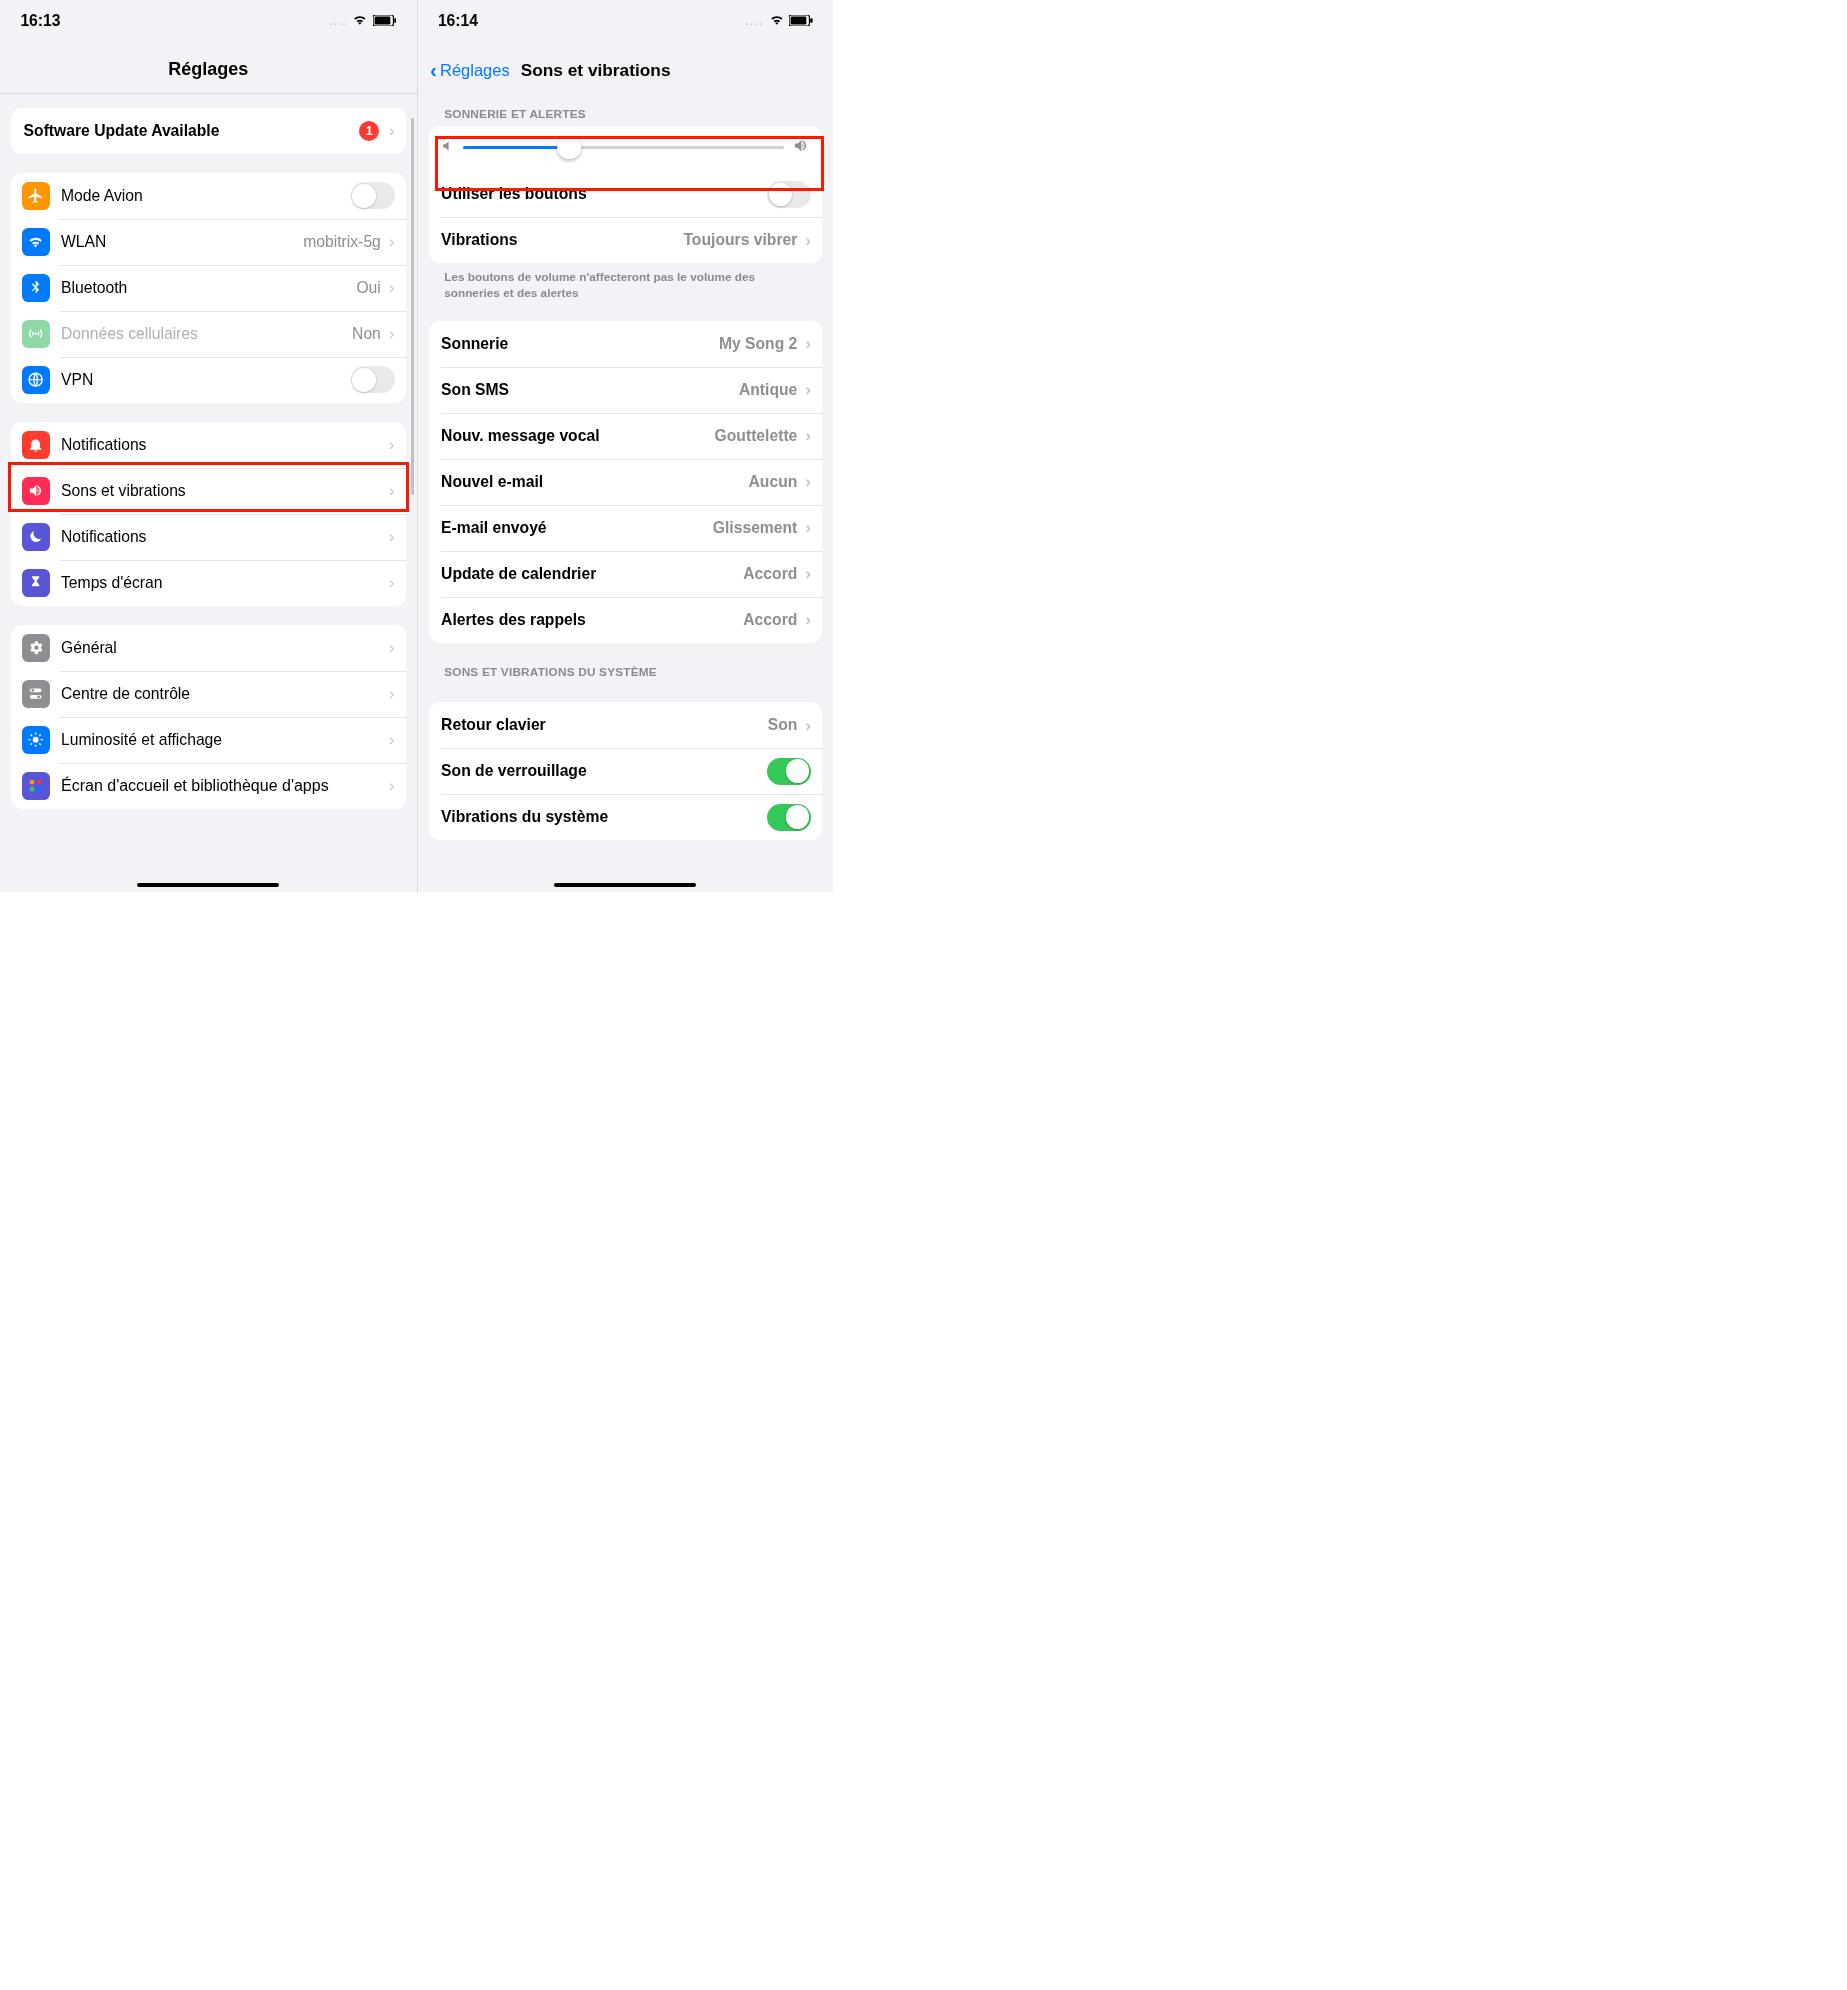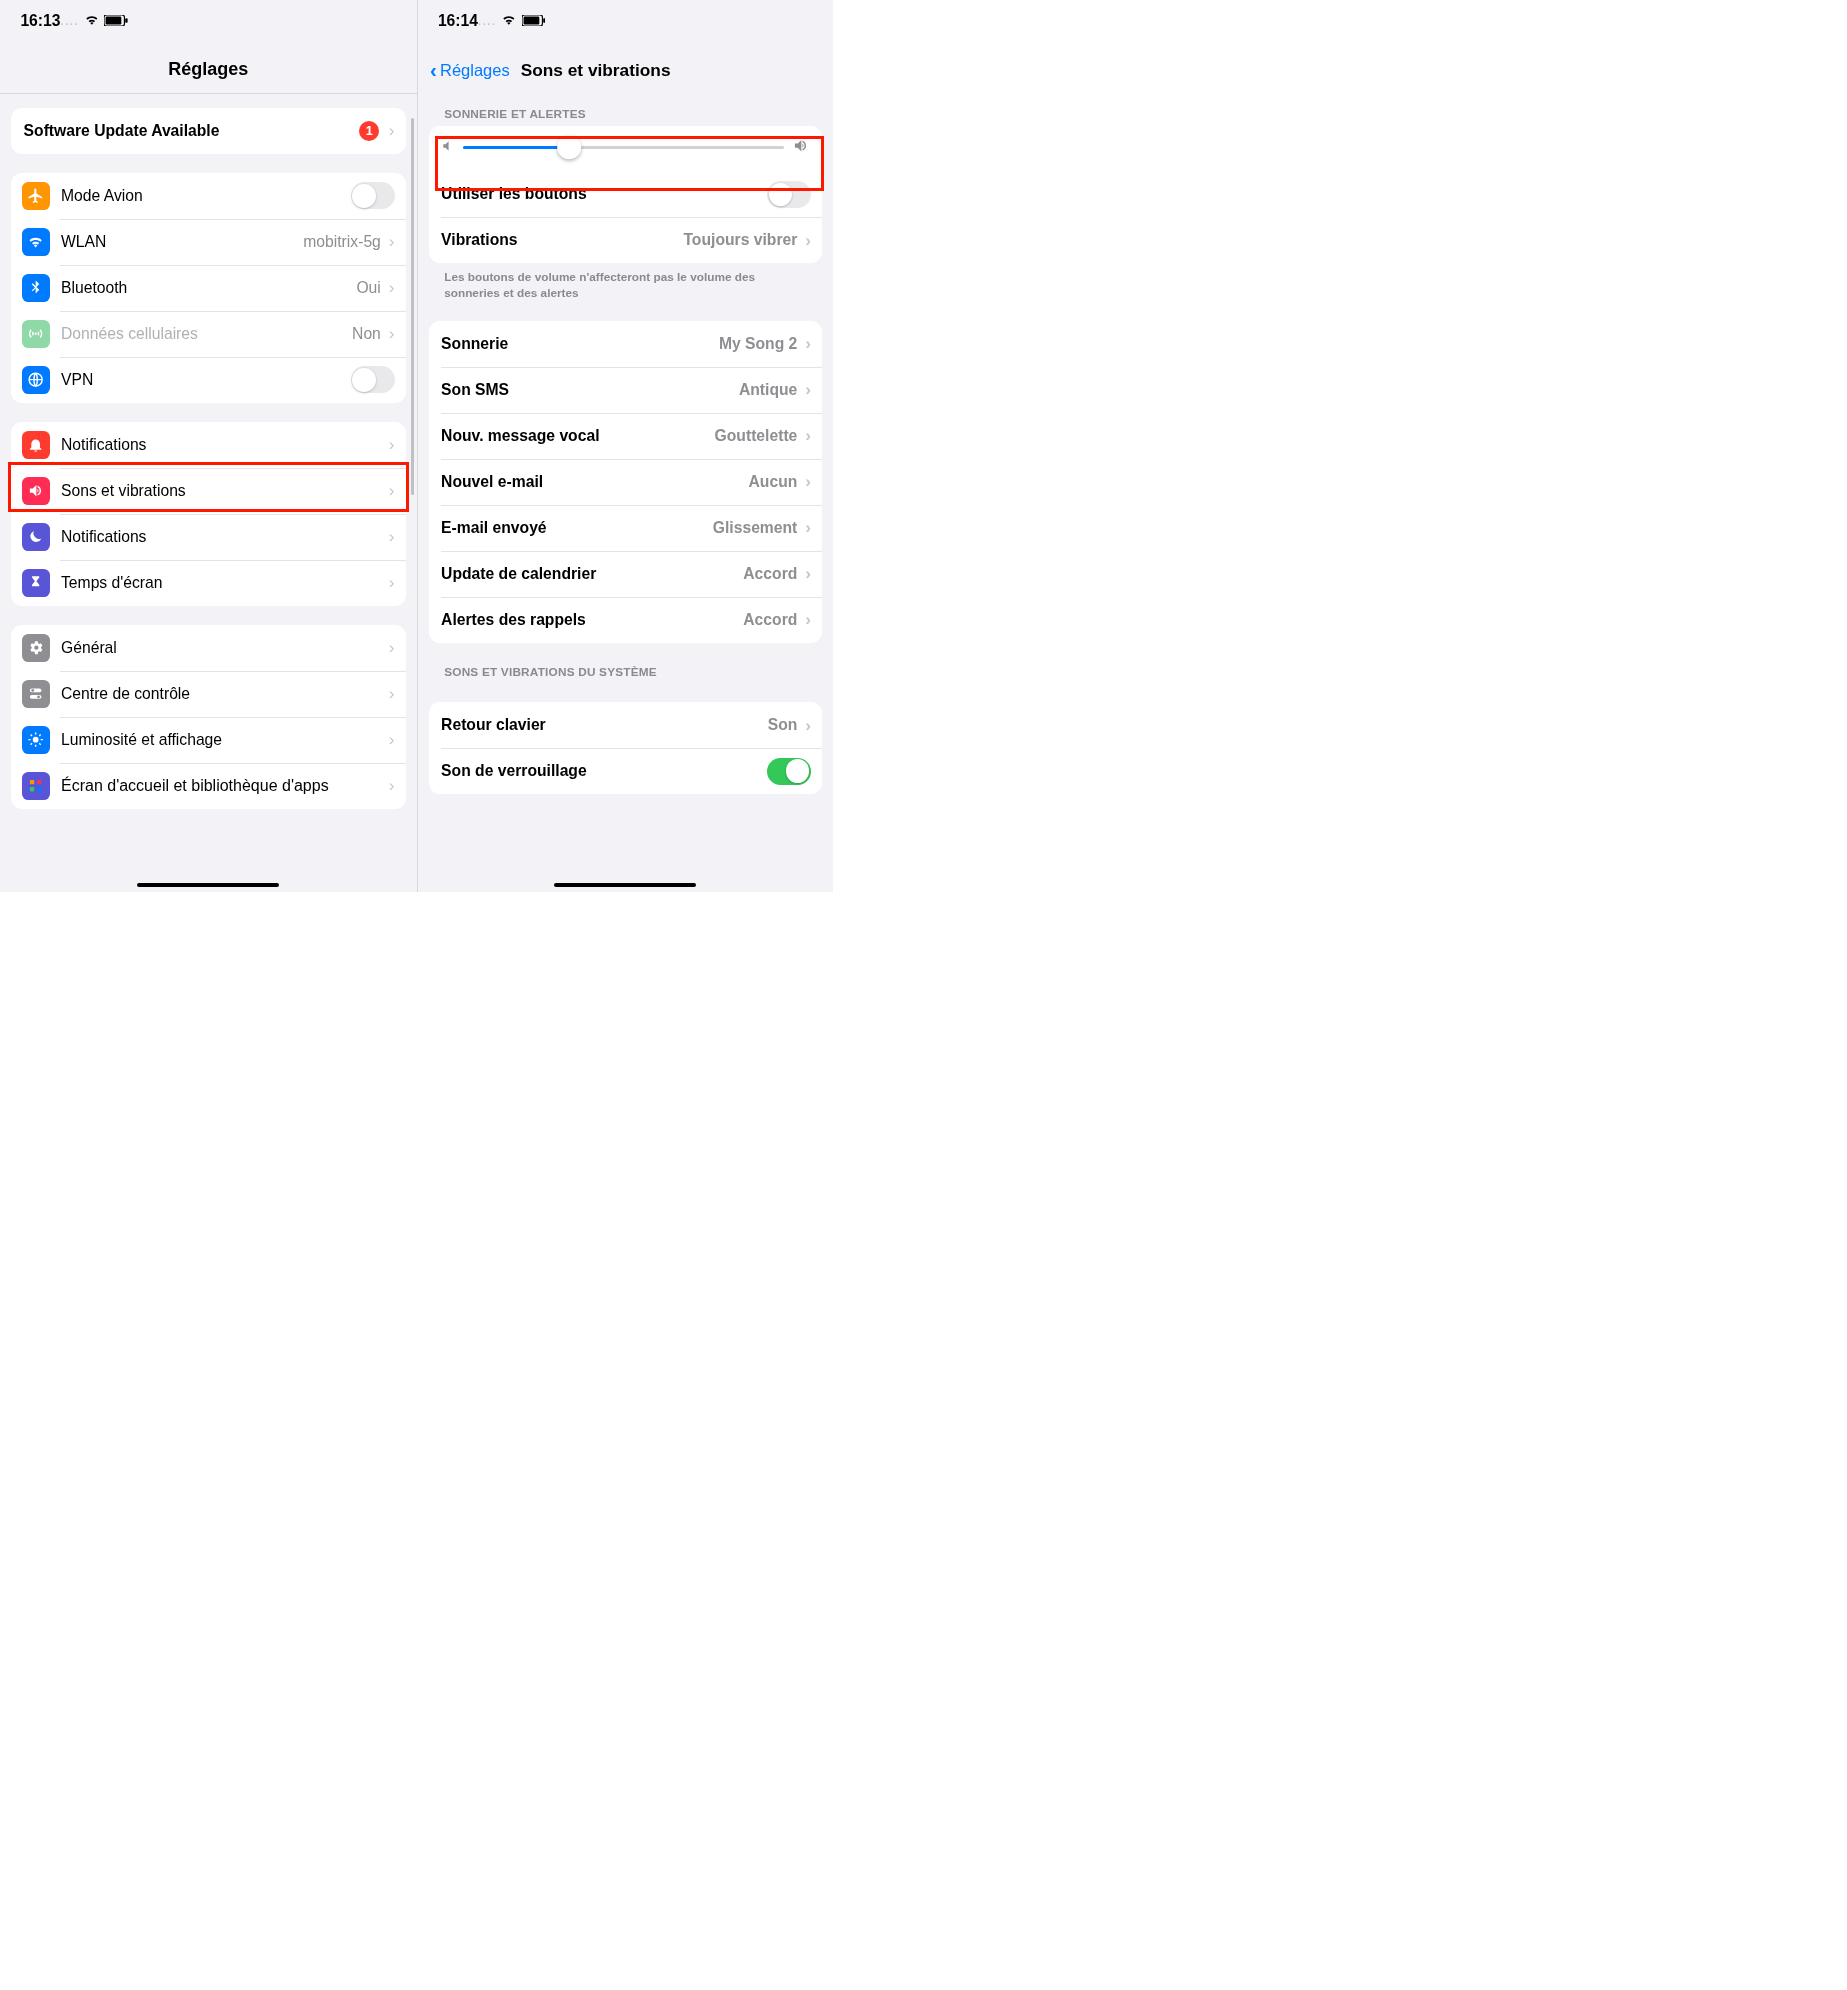--- a/index.html
+++ b/index.html
@@ -16,20 +16,21 @@
     background: #f2f2f7;
     overflow: hidden;
   }
   .pane + .pane { border-left: 0.8px solid #d8d8dc; }
 
   
   .statusbar {
     height: 42px;
     display: flex;
     align-items: center;
+    justify-content: space-between;
     padding: 0 20.4px;
     font-size: 15.7px;
     font-weight: 600;
   }
   .status-right { display: flex; align-items: center; gap: 4.7px; }
   .dots { color: #c7c7cc; letter-spacing: 1.6px; font-size: 11px; }
 
   
   .hdr-left {
     text-align: center;
@@ -488,20 +489,24 @@
     <div class="group">
       <div class="row no-icon">
         <div class="label">Retour clavier</div>
         <div class="value">Son</div>
         <div class="chev">›</div>
       </div>
       <div class="row no-icon">
         <div class="label">Son de verrouillage</div>
         <div class="toggle on"></div>
       </div>
+      <div class="row no-icon">
+        <div class="label">Vibrations du système</div>
+        <div class="toggle on"></div>
+      </div>
     </div>
 
   </div>
 
   <div class="hilite right"></div>
   <div class="home-ind"></div>
 </div>
 
 
 </body></html>

